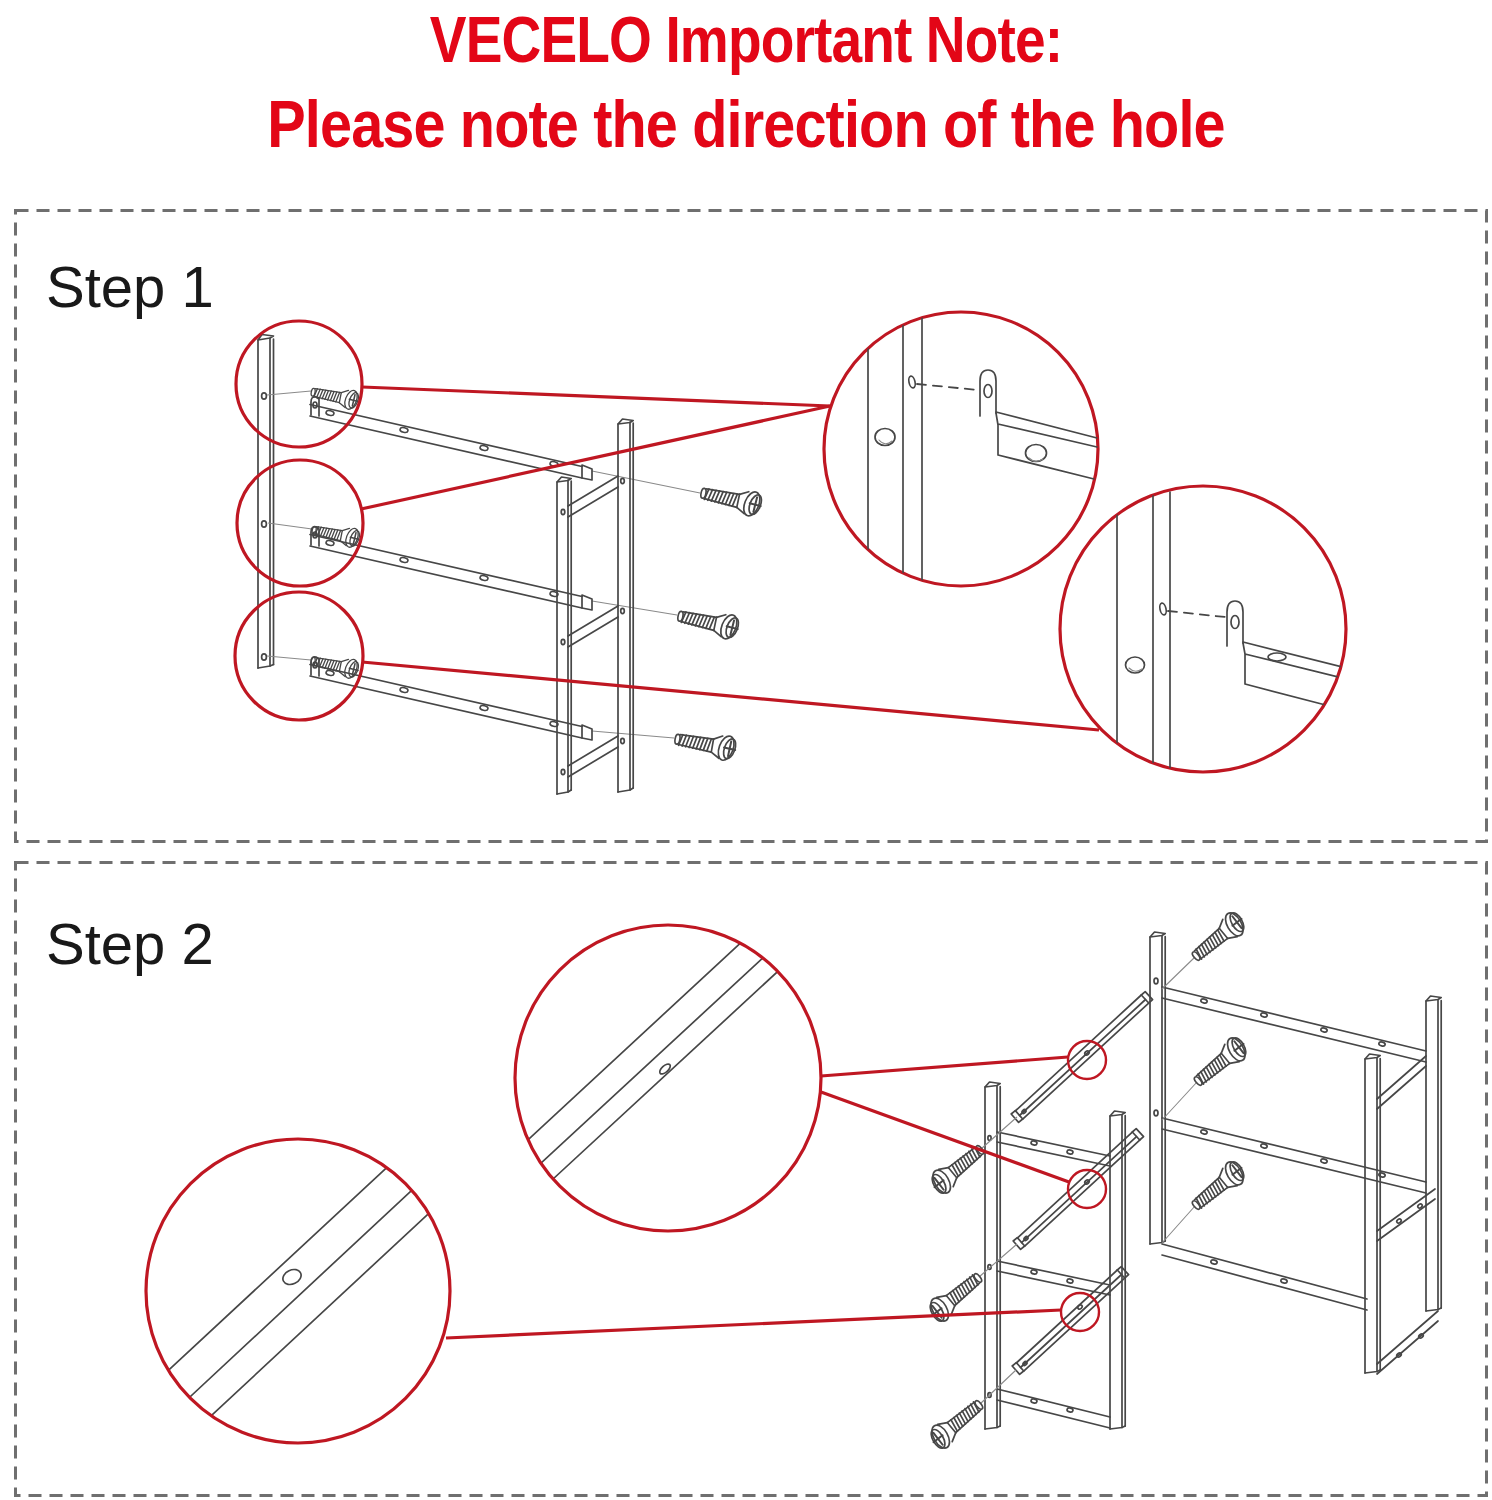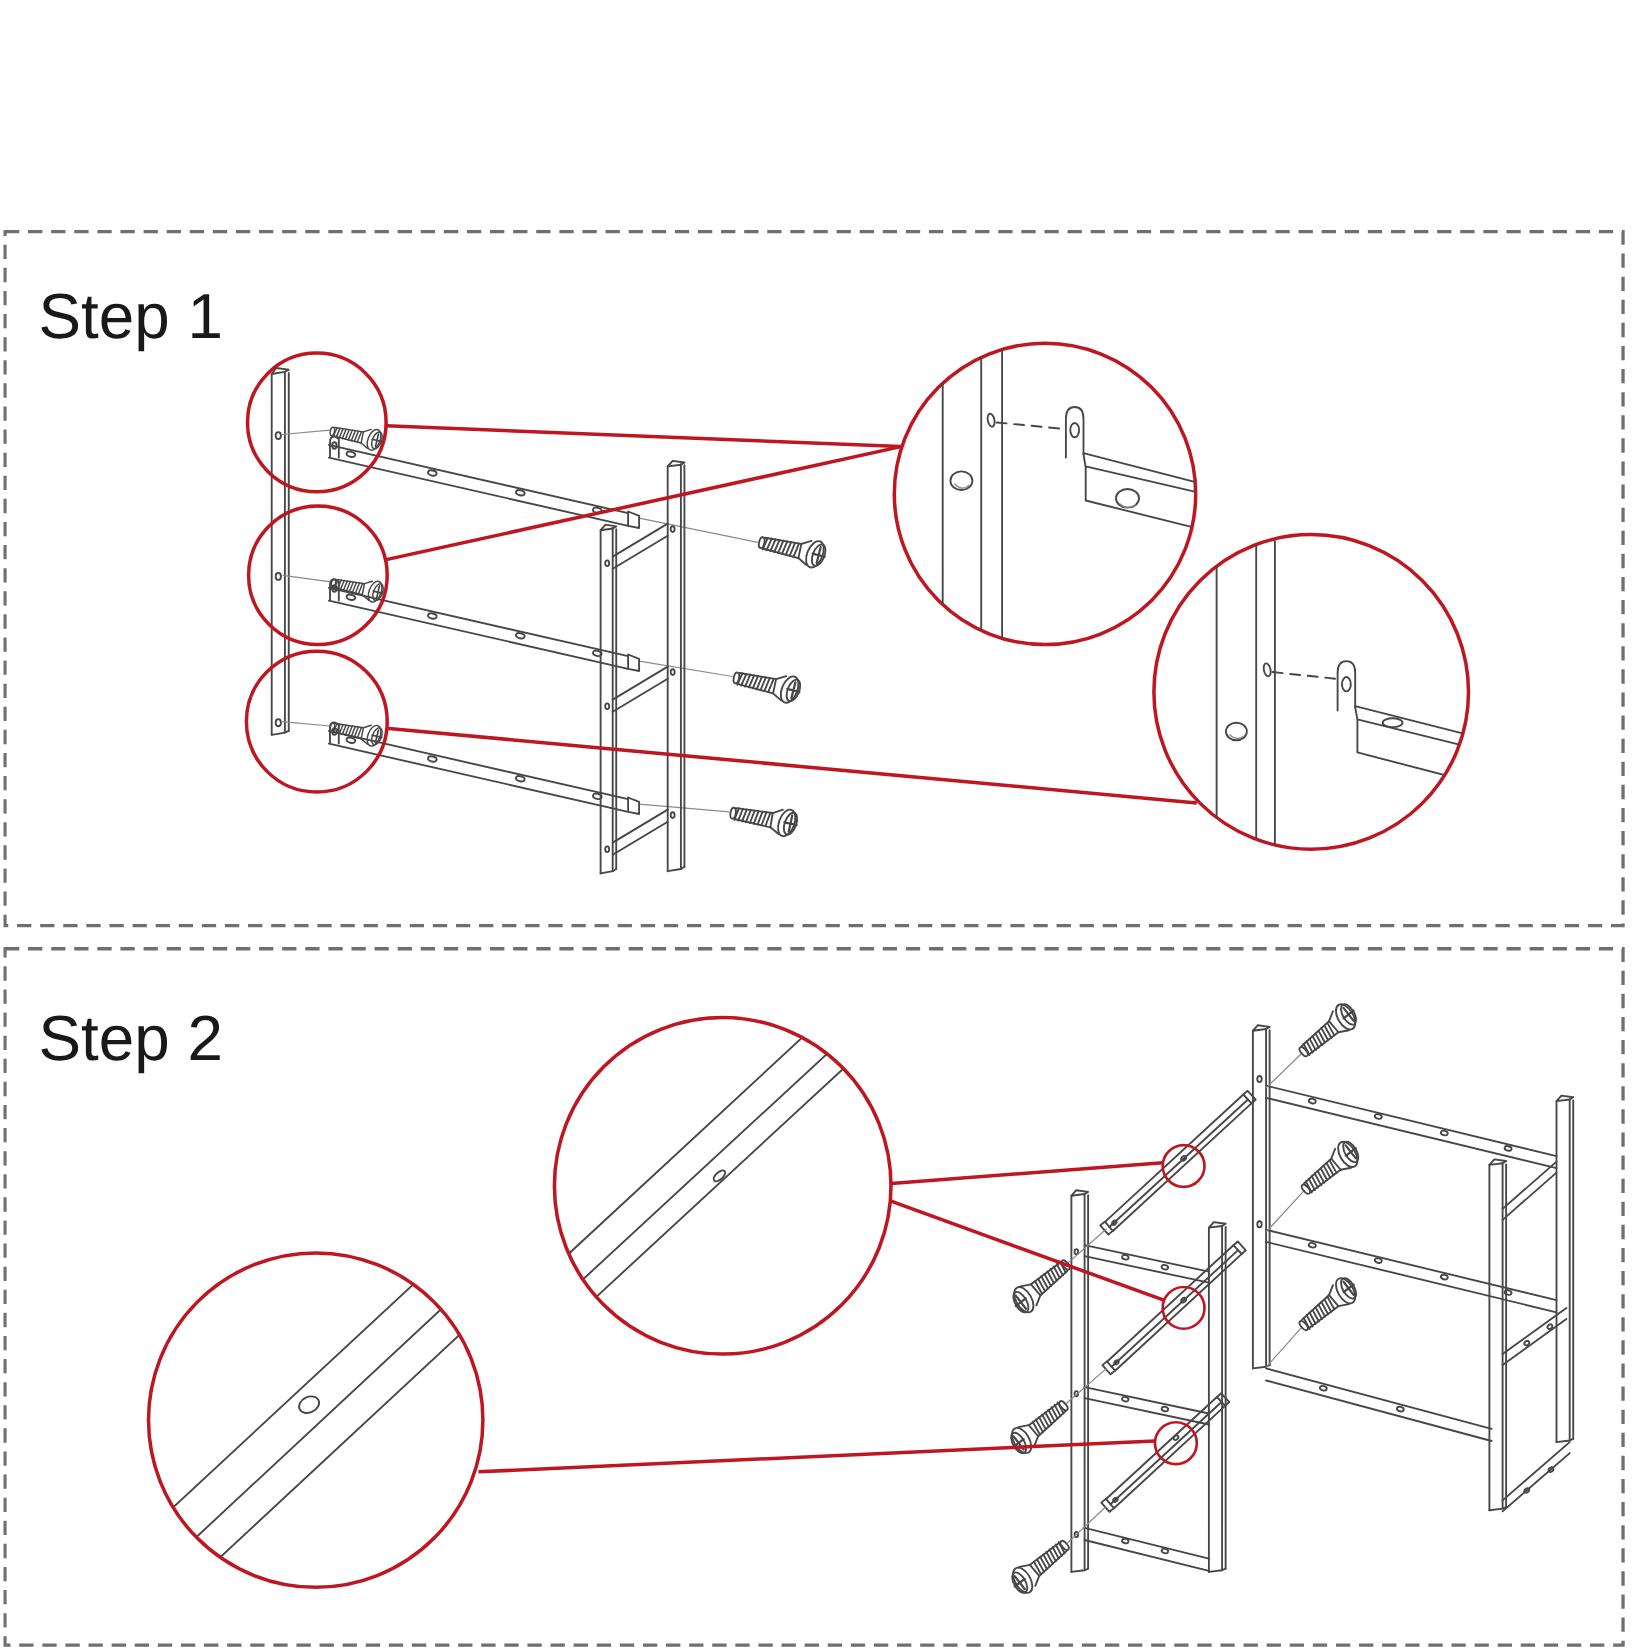--- a/index.html
+++ b/index.html
@@ -7,38 +7,42 @@
     --line-light:#8a8a8a; --border-gray:#6f6f6f; --label-black:#191919; --background:#ffffff;
   }
   html,body{margin:0;padding:0;background:#fff;}
   .page{position:relative;width:1492px;height:1500px;background:var(--background);
         font-family:"Liberation Sans", sans-serif;overflow:hidden;}
   .title-block{position:absolute;left:0;top:0;width:100%;height:205px;}
   .title-line{position:absolute;left:0;width:100%;text-align:center;color:var(--title-red);
         font-weight:bold;letter-spacing:-1px;transform:scaleX(.86);transform-origin:50% 50%;}
   .title-line.l1{top:0;font-size:64px;line-height:80px;}
   .title-line.l2{top:82px;font-size:67px;line-height:84px;}
-  .panel{position:absolute;left:3px;width:1475px;text-decoration:underline;}
+  .panel{position:absolute;left:14px;width:1475px;text-decoration:underline;}
   .panel.p1{top:209px;height:635px;}
   .panel.p2{top:861px;height:637px;}
   .panel svg{position:absolute;left:0;top:0;}
   svg{display:block;}
   .border-rect{stroke:var(--border-gray);stroke-width:3;fill:none;stroke-dasharray:13 8;}
   .step-label{fill:var(--label-black);font-family:"Liberation Sans",sans-serif;font-size:58px;}
   .art{stroke:var(--line-dark);stroke-width:1.7;fill:none;stroke-linecap:round;stroke-linejoin:round;}
   .thin{stroke:var(--line-light);stroke-width:1.1;fill:none;}
   .red{stroke:var(--callout-red);stroke-width:3.2;fill:none;}
   .red.mini{stroke-width:2.4;}
   .dashed{stroke-dasharray:9 7;stroke-width:1.8;}
 </style>
 </head>
 <body>
 
 <div class="page">
 
+  <div class="title-block">
+    <div class="title-line l1">VECELO Important Note:</div>
+    <div class="title-line l2">Please note the direction of the hole</div>
+  </div>
 
   <div class="panel p1">
   <svg width="1475" height="635" viewBox="0 0 1475 635">
     <defs>
       <g id="screw">
         <ellipse cx="1.5" cy="0" rx="2.4" ry="5"></ellipse>
         <line x1="3.5" y1="-5" x2="37" y2="-6.4"></line>
         <line x1="3.5" y1="5" x2="37" y2="6.8"></line>
         <line x1="6" y1="-5.4" x2="3.6" y2="5.8"></line>
             <line x1="9.6" y1="-5.5" x2="7.2" y2="5.9"></line>

